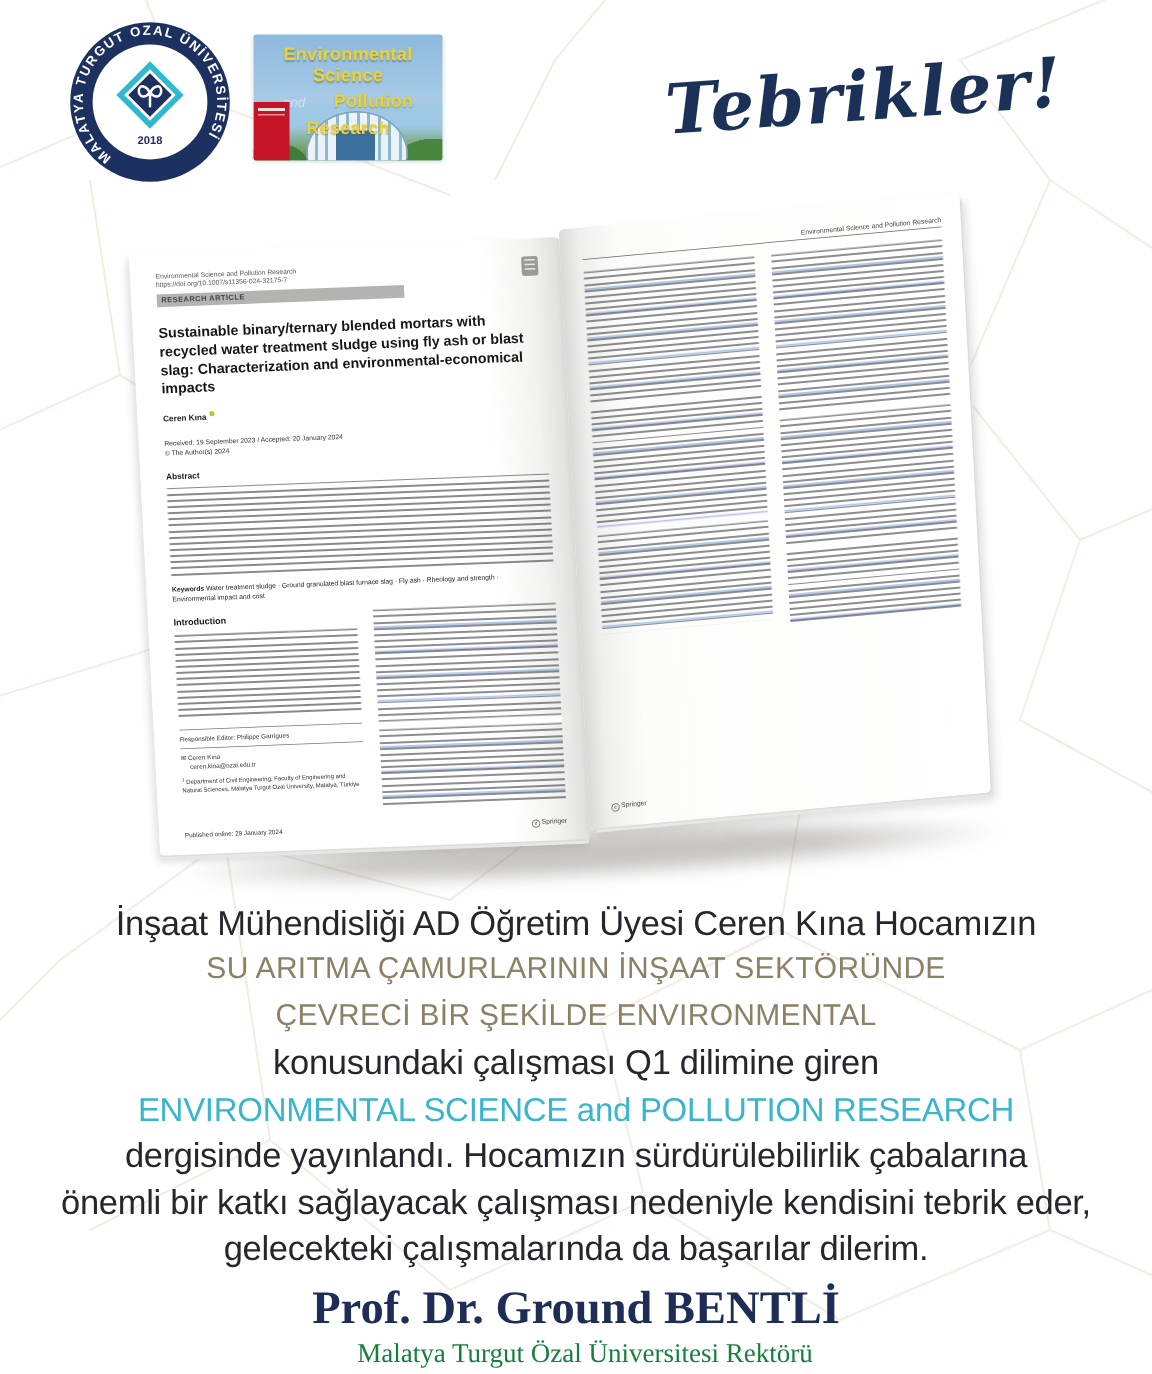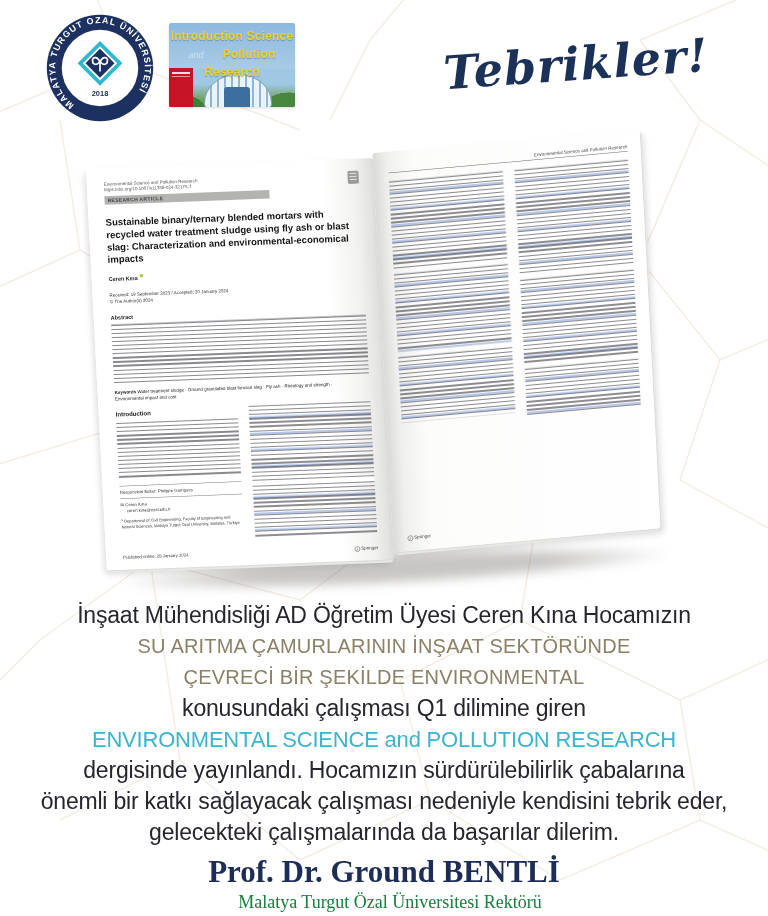--- a/index.html
+++ b/index.html
@@ -162,21 +162,21 @@
   </g>
   <text x="60" y="90" text-anchor="middle" font-family="Liberation Sans, sans-serif" font-size="8" font-weight="bold" fill="#1d3160">2018</text>
 </svg>
 
 <div class="journal-cover">
   <div class="jc-photo">
     <div class="jc-dome"></div>
     <div class="jc-door"></div>
   </div>
   <div class="jc-title">
-    <div class="jc-t1">Introduction Science</div>
+    <div class="jc-t1">Environmental Science</div>
     <div>
       <span class="jc-and">and</span><span class="jc-t2">Pollution Research</span>
     </div>
   </div>
   <div class="jc-spine">
       <i></i>
       <i></i>
     </div>
 </div>
 

